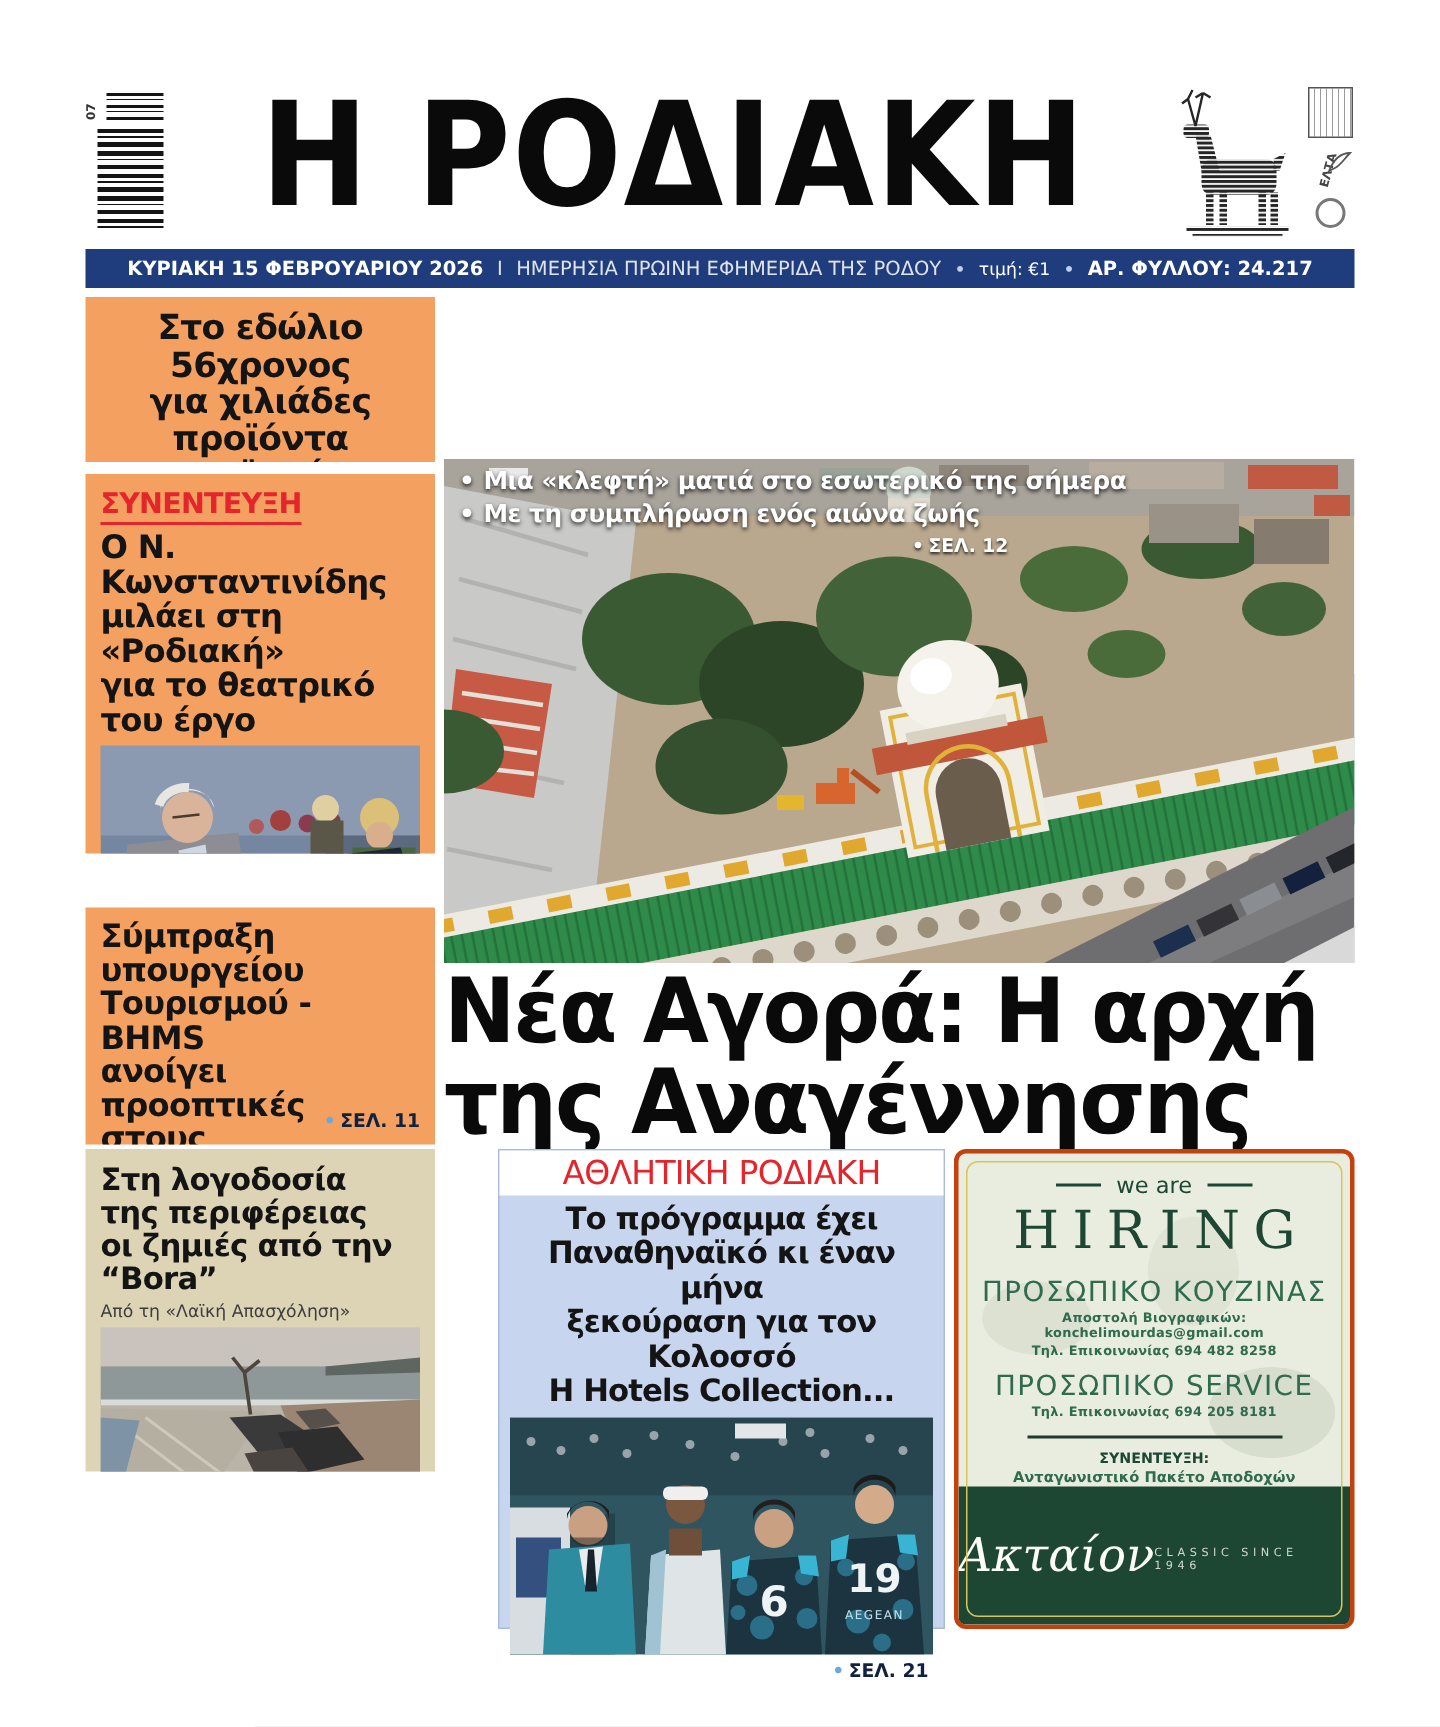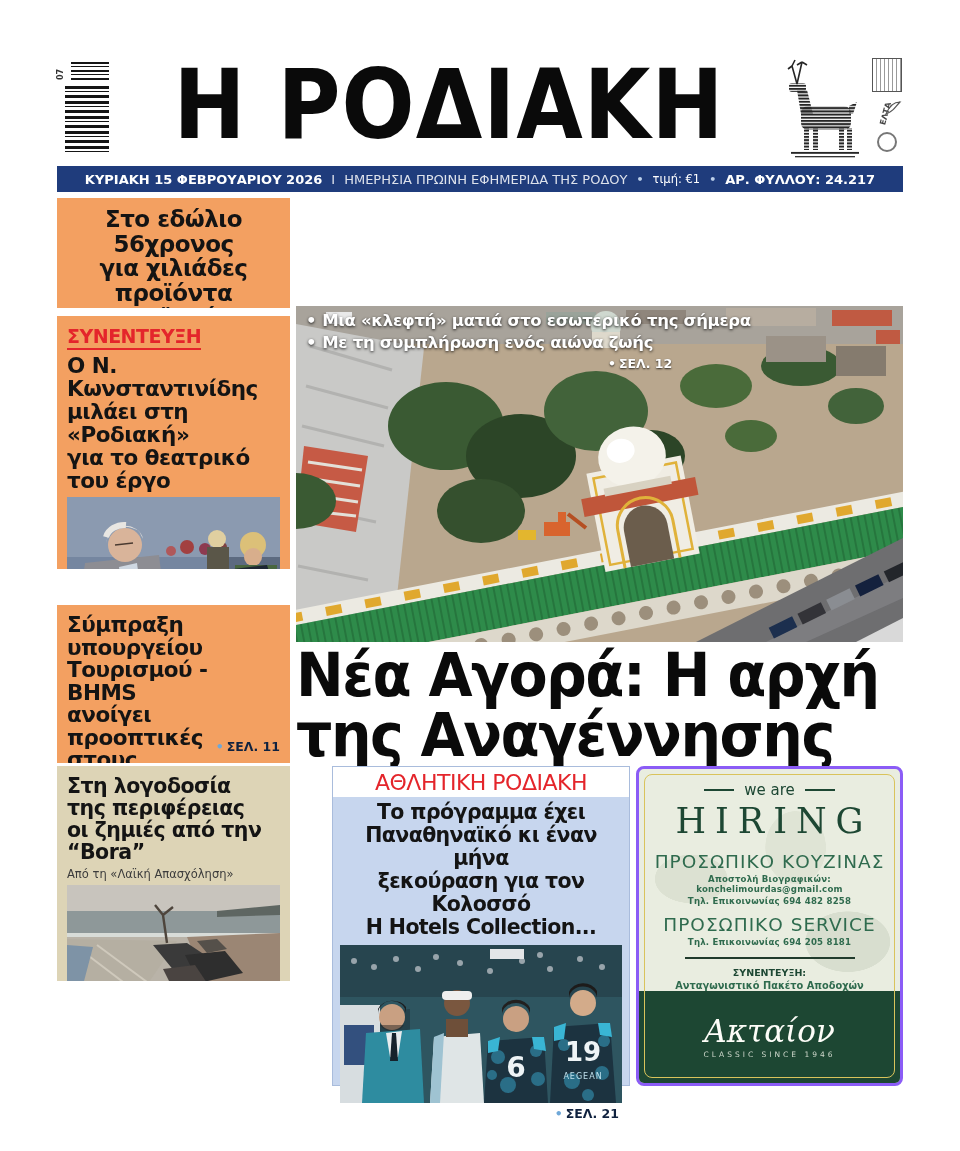--- a/index.html
+++ b/index.html
@@ -74,39 +74,39 @@
 
   
   .sports{left:332px;top:766px;width:298px;height:320px;background:#c7d6ee;border:1px solid #a9bcdc;}
   .sports .khdr{background:#fff;text-align:center;padding:3px 0 2px;}
   .sports .khdr span{color:#e4252b;font-weight:normal;font-size:22px;letter-spacing:-0.5px;}
   .sports .title{font-size:20.5px;line-height:1.12;text-align:center;margin:4px 6px 6px;letter-spacing:-0.6px;}
   .sports .ph{display:block;margin:0 auto;width:282px;height:158px;}
   .sports .pg{margin:3px 10px 0 0;}
 
   
-  .ad{left:636px;top:766px;width:267px;height:320px;background:#e9ede0;border:3px solid #8b5cf6;border-radius:8px;
+  .ad{left:636px;top:766px;width:267px;height:320px;background:#e9ede0;border:3px solid #c2410c;border-radius:8px;
       overflow:hidden;position:absolute;}
   .ad-inner{position:absolute;inset:5px;border:1.5px solid #d9c35b;border-radius:8px;pointer-events:none;z-index:5;}
   .ad-bgart{position:absolute;inset:0;opacity:.25;
     background:
       radial-gradient(60px 40px at 20% 35%,#b7c0a8 0 60%,transparent 61%),
       radial-gradient(70px 50px at 80% 55%,#a8b49c 0 60%,transparent 61%),
       radial-gradient(50px 60px at 60% 25%,#c2c9b4 0 60%,transparent 61%);}
   .ad-content{position:relative;z-index:2;text-align:center;color:#1d4733;padding-top:12px;}
   .weare{display:flex;align-items:center;justify-content:center;gap:10px;font-size:15px;}
   .weare i{display:block;width:30px;height:2px;background:#1d4733;}
   .hiring{font-family:"DejaVu Serif","Liberation Serif",serif;font-size:35px;letter-spacing:9px;margin:2px 0 10px;text-indent:9px;}
   .job{font-size:18.5px;letter-spacing:1px;color:#2f6b4e;margin-top:8px;}
   .jd{font-size:8.6px;font-weight:bold;color:#2f6b4e;margin-top:2px;letter-spacing:.2px;}
   .ad-div{width:170px;height:1.5px;background:#203b2c;margin:10px auto 8px;}
   .prov-h{font-size:9.5px;font-weight:bold;}
   .prov{font-size:9.8px;font-weight:bold;color:#2f6b4e;margin-top:2px;}
   .ad-band{position:absolute;left:0;right:0;bottom:0;height:92px;background:#1d4733;z-index:3;
-           display:flex;flex-direction:column;align-items:center;justify-content:center;}
+           display:flex;flex-direction:row;align-items:center;justify-content:center;}
   .aktaion{font-family:"DejaVu Serif","Liberation Serif",serif;font-style:italic;font-size:31px;color:#fdfdf8;line-height:1;}
   .aktaion-sub{font-size:7.5px;color:#cfd8cc;letter-spacing:3px;margin-top:3px;}
 
   svg{display:block;}
 </style>
 </head>
 <body>
 
 <div id="canvas">
 

